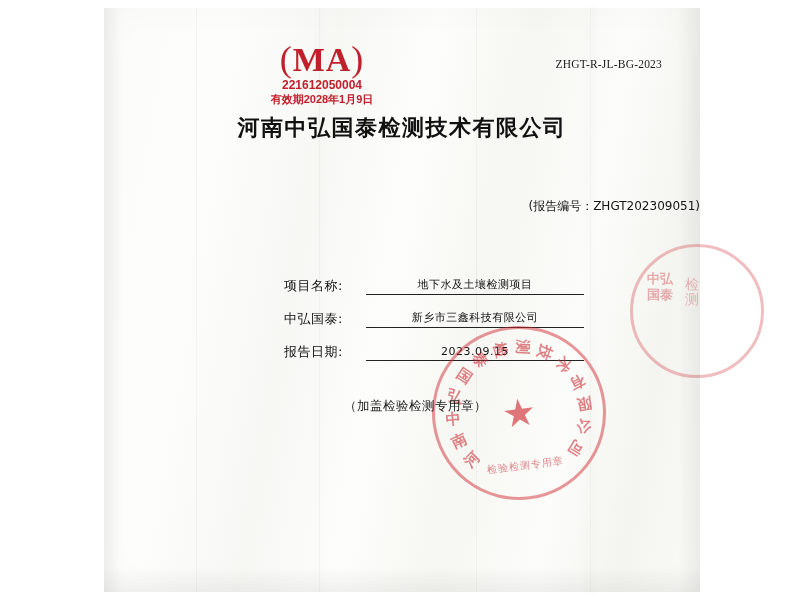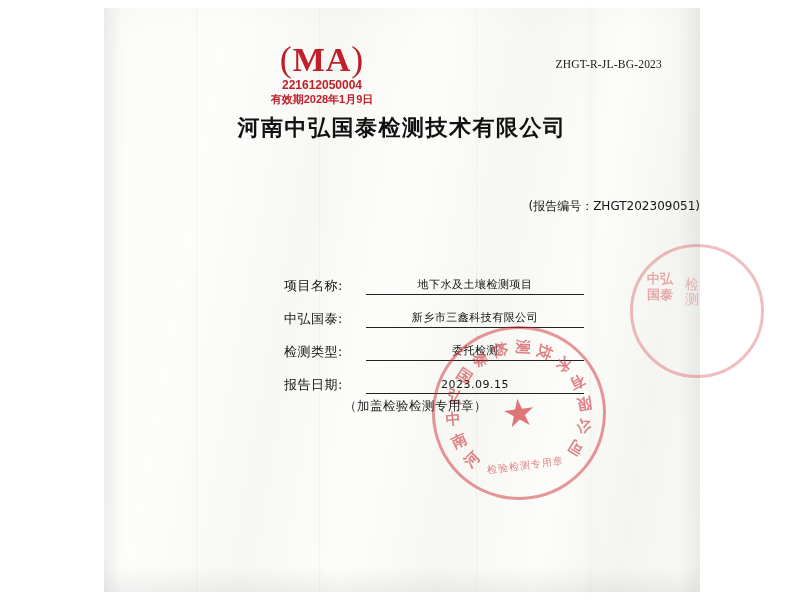--- a/index.html
+++ b/index.html
@@ -305,24 +305,20 @@
     <div class="report-no">(报告编号：ZHGT202309051)</div>
 
     <div class="fields">
       <div class="field-row">
         <div class="field-label">项目名称:</div>
         <div class="field-value">地下水及土壤检测项目</div>
       </div>
       <div class="field-row">
         <div class="field-label">中弘国泰:</div>
         <div class="field-value">新乡市三鑫科技有限公司</div>
-      </div>
-      <div class="field-row">
-        <div class="field-label">检测类型:</div>
-        <div class="field-value">委托检测</div>
       </div>
       <div class="field-row">
         <div class="field-label">报告日期:</div>
         <div class="field-value">2023.09.15</div>
       </div>
     </div>
 
     <div class="seal">
       <div class="seal-text" id="seal-ring">
           <span style="transform: rotate(-128deg) translate(0px, -66px) rotate(90deg) translate(-50%, -50%);">河</span>

